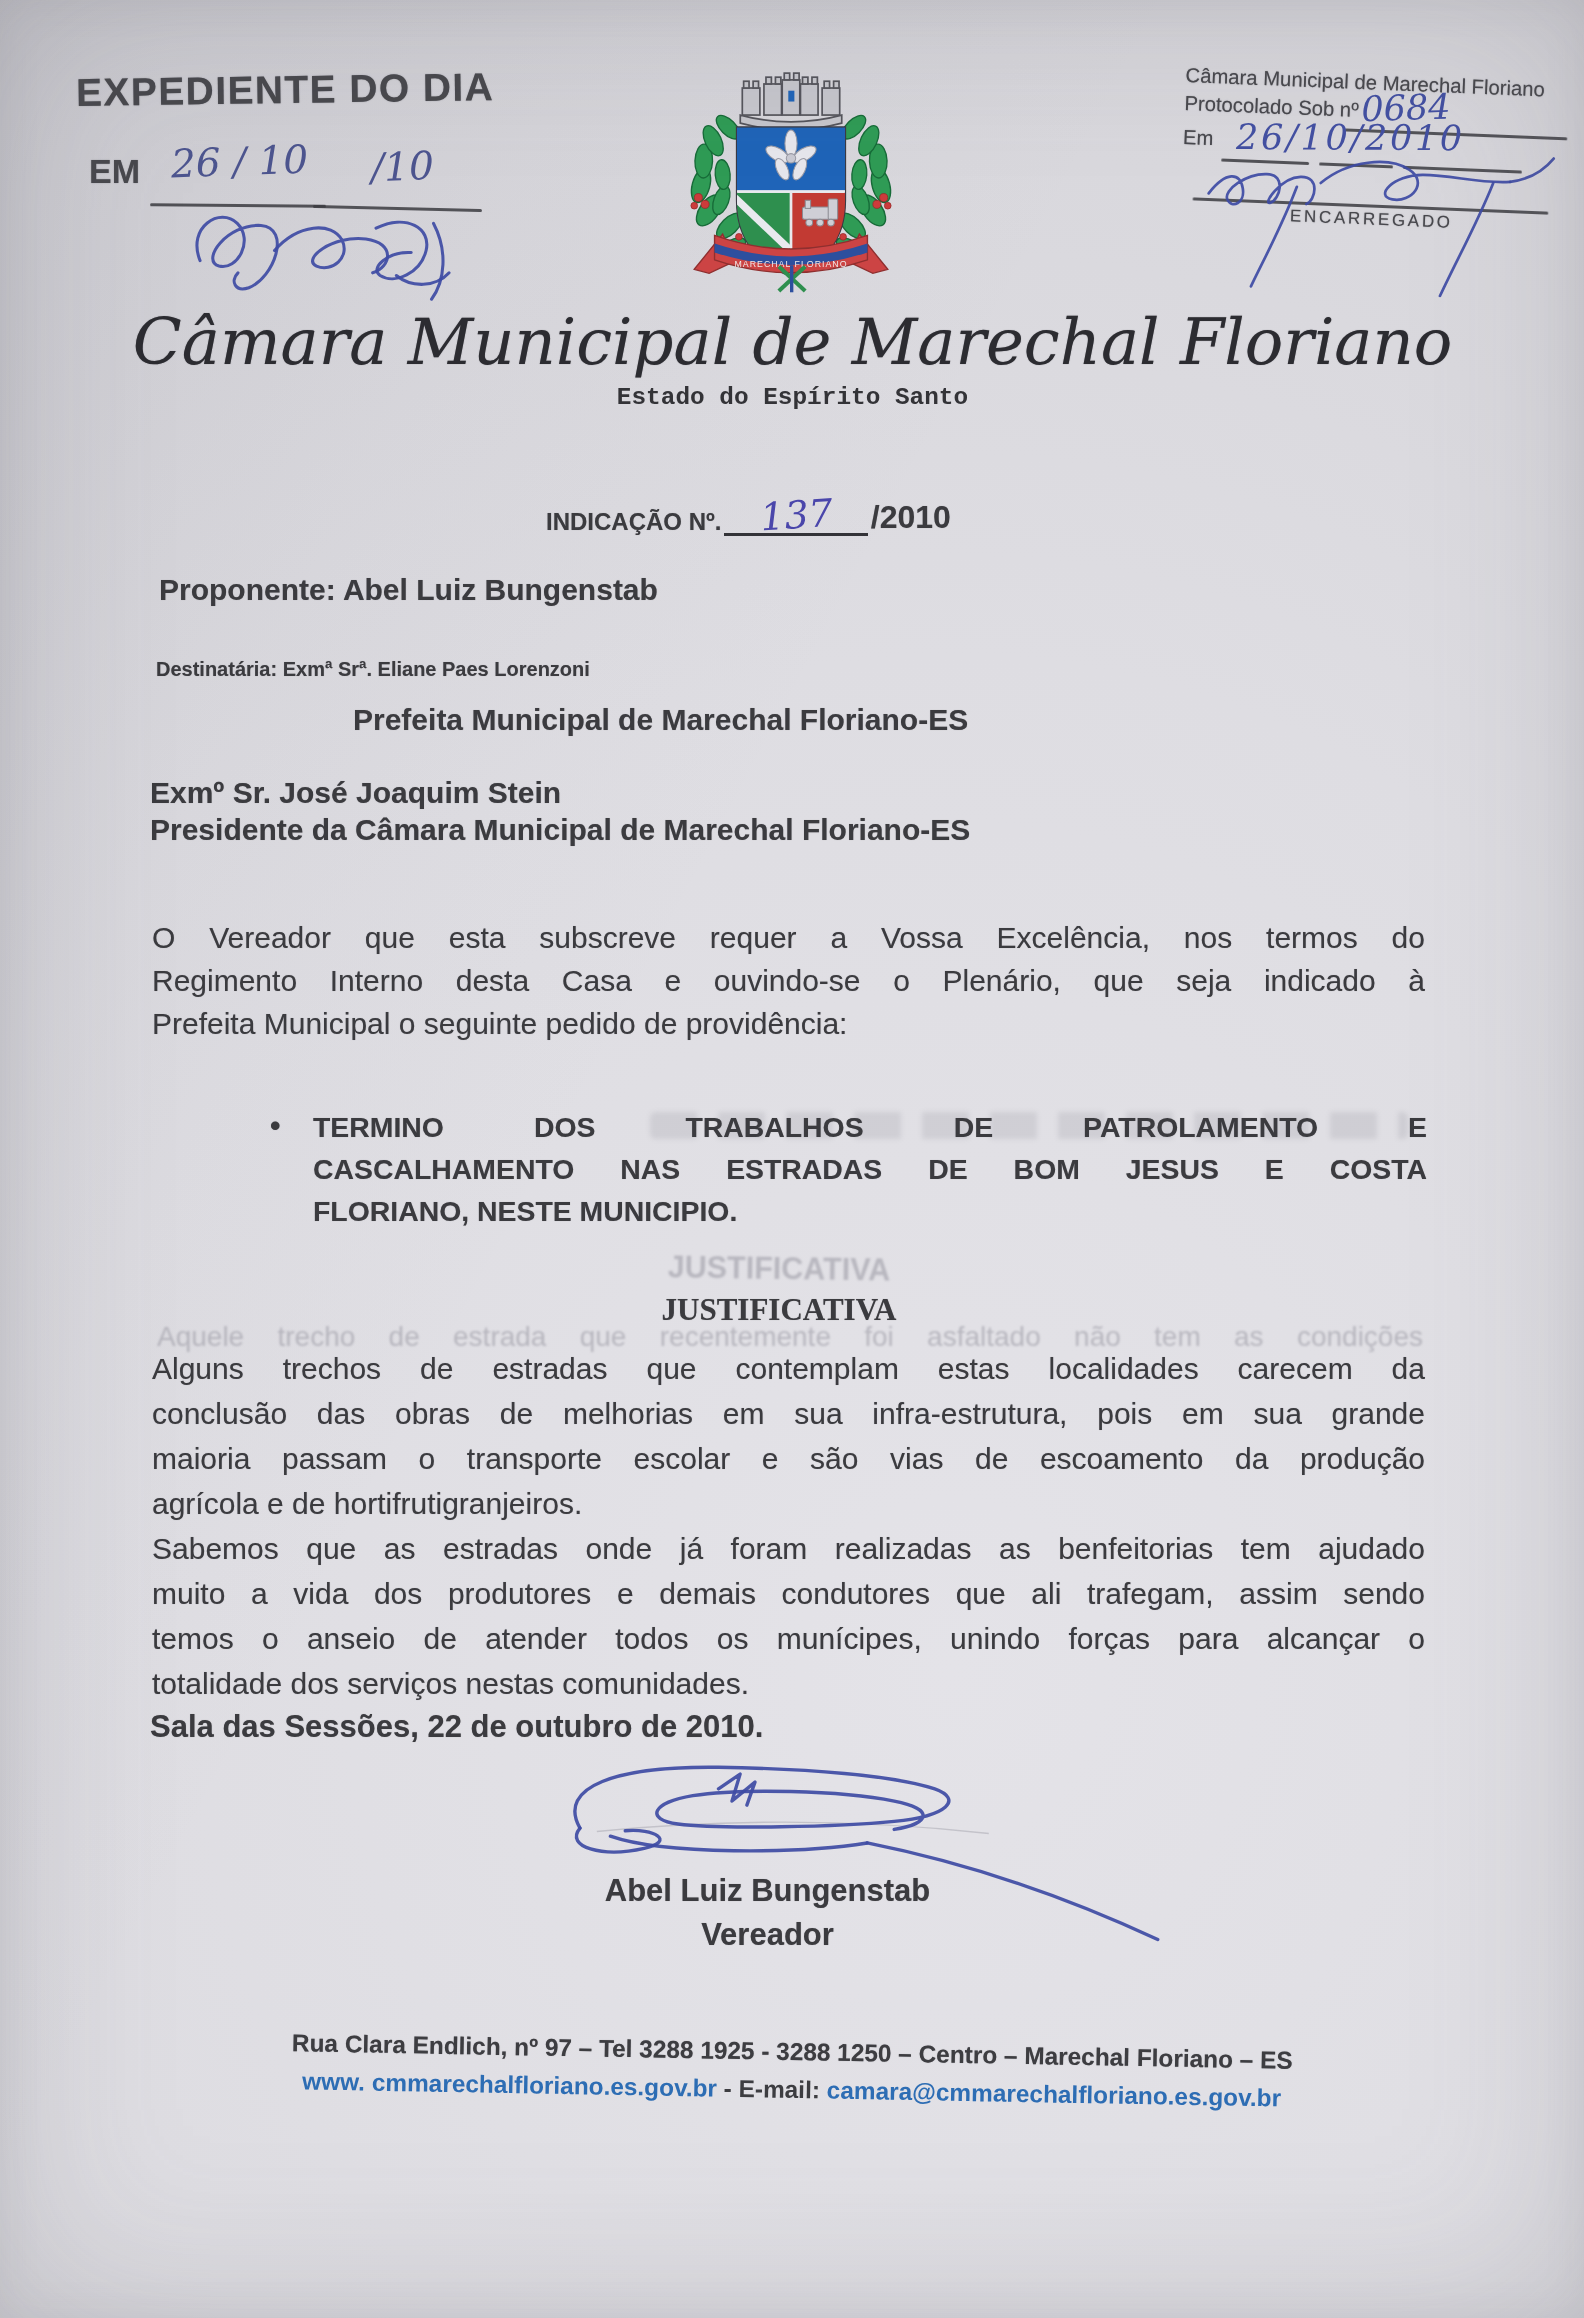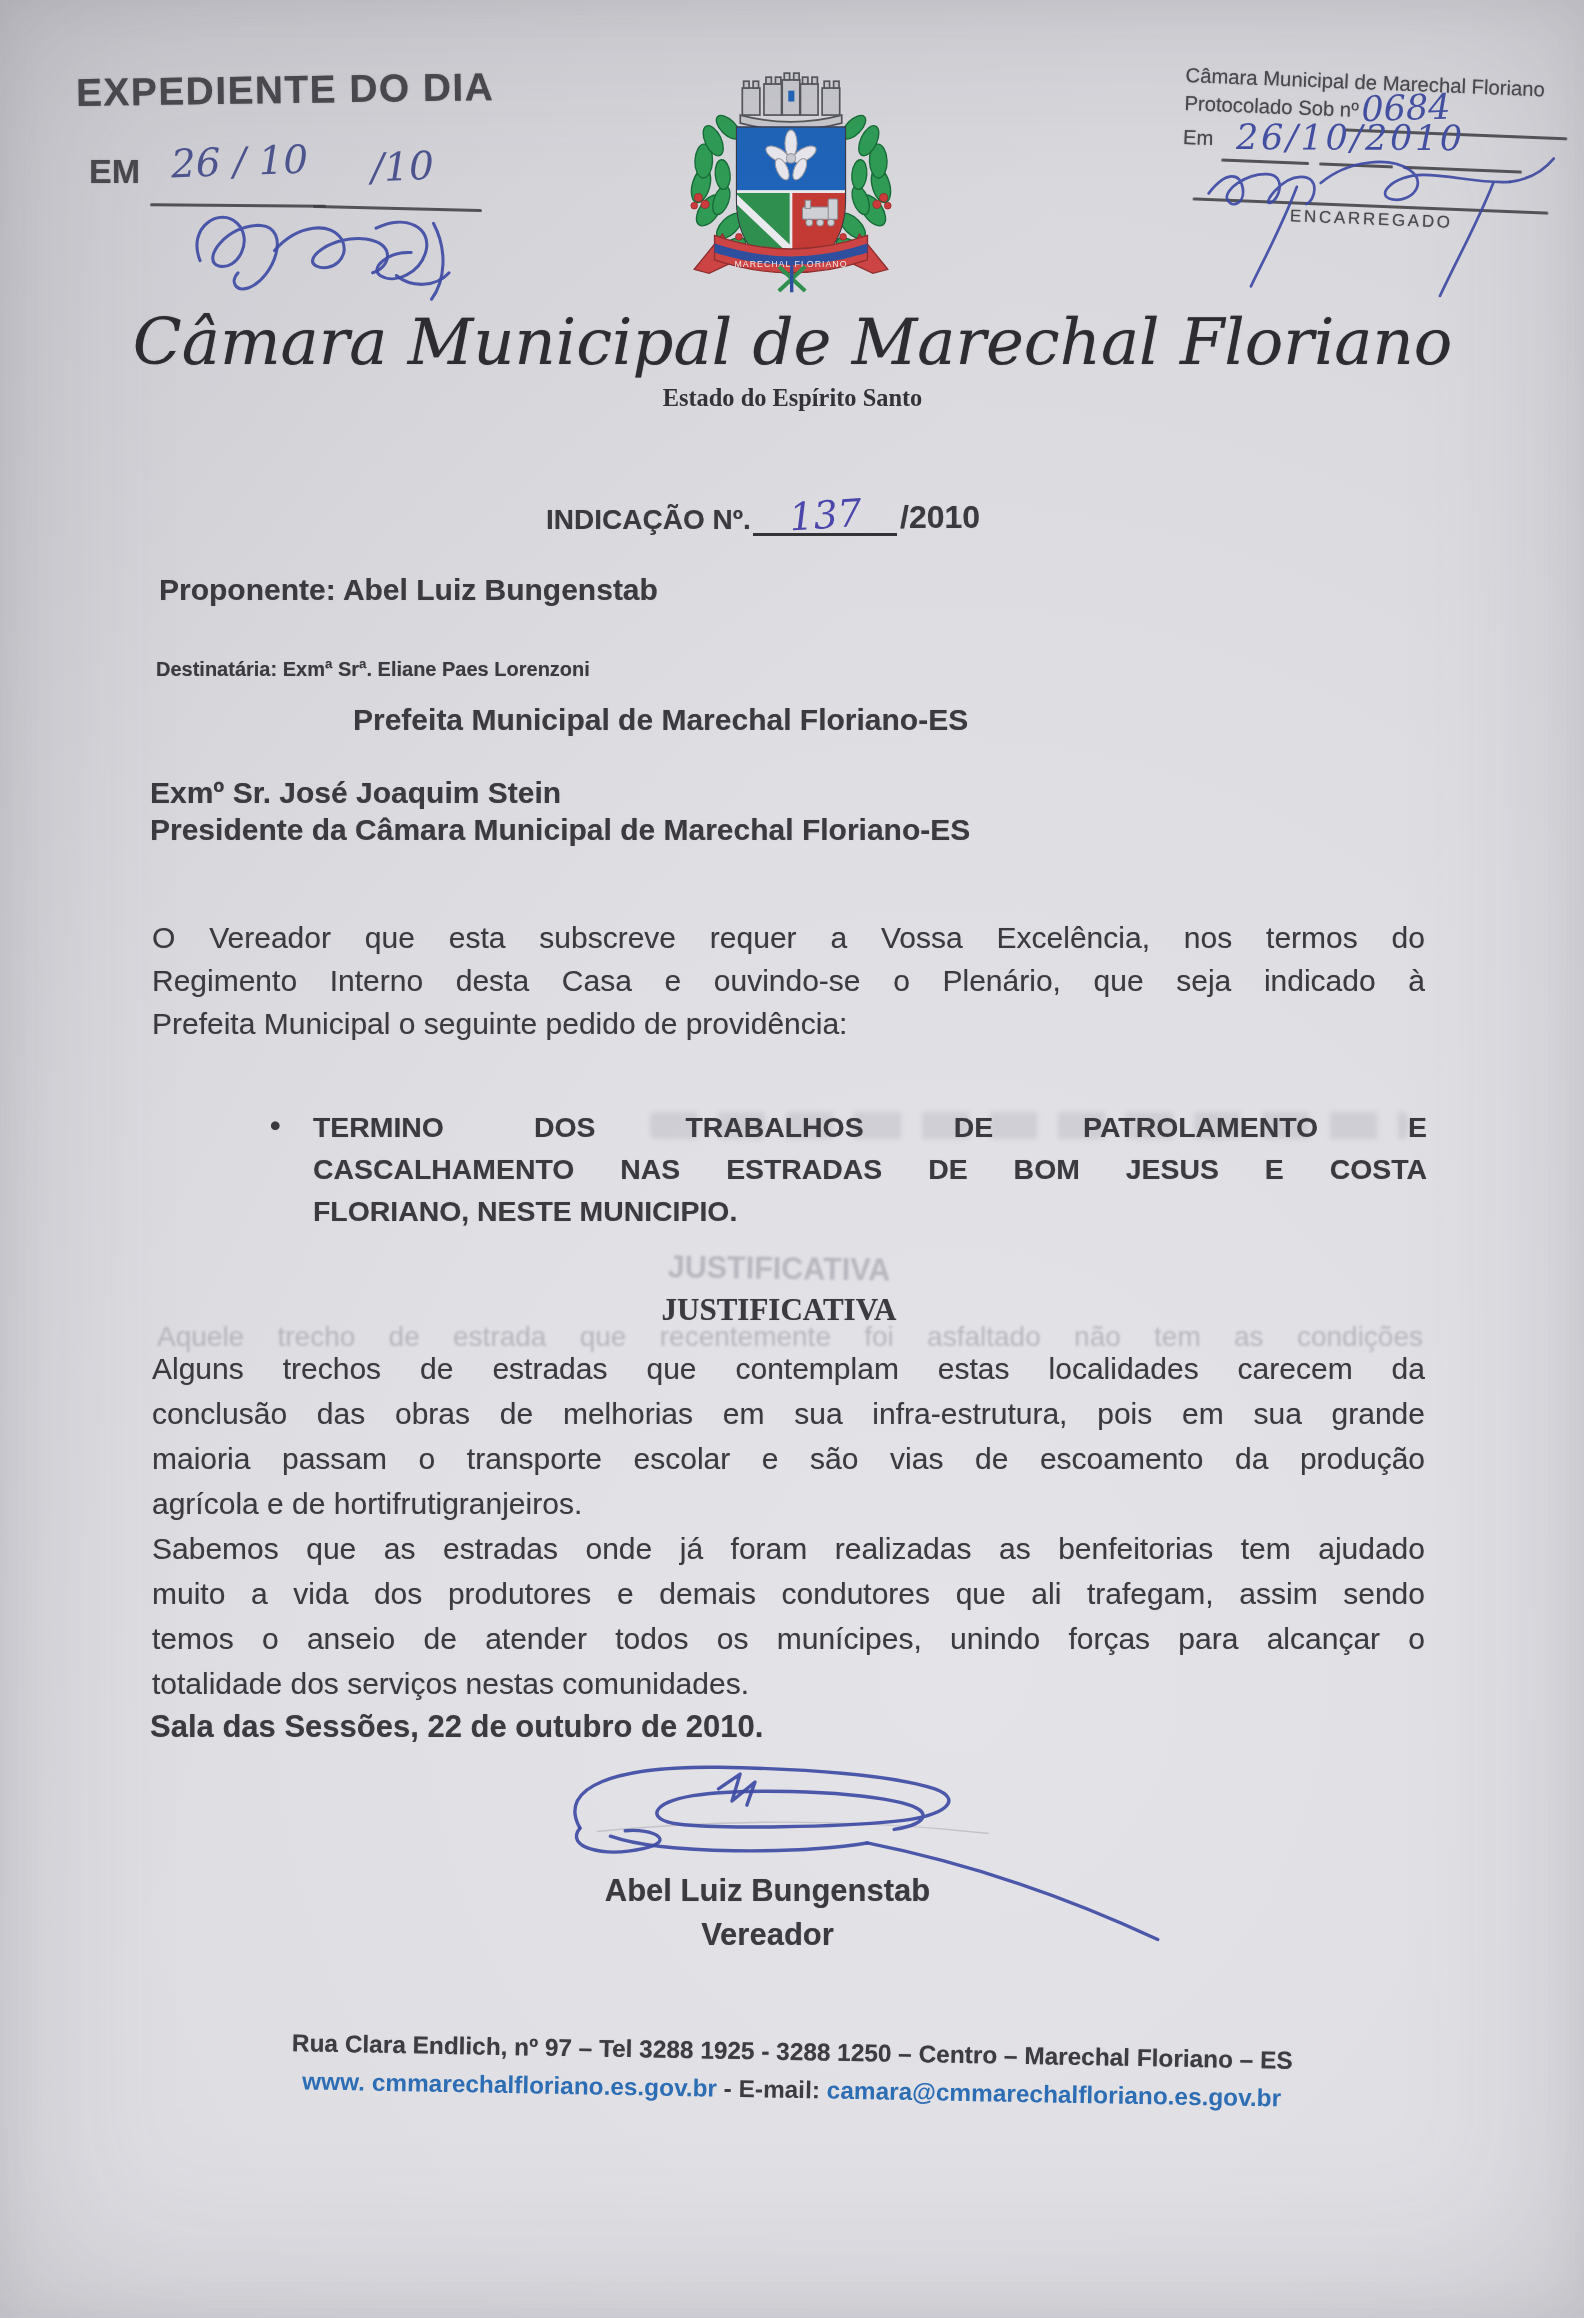--- a/index.html
+++ b/index.html
@@ -18,21 +18,21 @@
   .uline{position:absolute;background:#3c3c41;height:3.4px;border-radius:2px;filter:blur(0.3px);opacity:.85;}
   .jline{text-align:justify;text-align-last:justify;}
   .lline{text-align:left;text-align-last:left;}
   .para{font-size:30px;line-height:45px;color:#3b3b3f;text-shadow:0 0 0.8px rgba(70,70,78,.4);}
   .ghost{color:#8f8e99;opacity:.5;filter:blur(1.2px);}
   .ghostbar{position:absolute;opacity:.20;filter:blur(2.7px);border-radius:5.4px;
     background:repeating-linear-gradient(90deg, rgba(110,110,122,.75) 0 47px, transparent 47px 68px);}
   .inkline{stroke:#3e4ba4;fill:none;stroke-linecap:round;stroke-linejoin:round;opacity:.92;}
   #title{font-family:"DejaVu Serif", serif;font-style:italic;font-size:64px;color:#2c2c31;
     text-shadow:0 0 1px rgba(50,50,58,.5);white-space:nowrap;}
-  #subtitle{font-family:Liberation Serif, serif;font-weight:bold;font-size:24.4px;color:#333337;}
+  #subtitle{font-family:Liberation Mono, monospace;font-weight:bold;font-size:24.4px;color:#333337;}
   .footer-blue{color:#2d6db4;}
   .footer-dark{color:#3d3d41;}
 </style>
 </head>
 <body>
 
 <div id="page">
   <div id="shade-tl"></div>
 
   <div class="abs stamp b" style="left:76px;top:68px;font-size:39px;letter-spacing:1.4px;transform:rotate(-0.8deg);">EXPEDIENTE DO DIA</div>
@@ -166,21 +166,21 @@
       <path class="inkline" stroke-width="4" d="M465,115 C495,110 515,95 528,78"></path>
     </svg>
   </div>
 
   <div class="abs" style="left:0;top:305px;width:1585px;text-align:center;">
     <div id="title">Câmara Municipal de Marechal Floriano</div>
     <div id="subtitle" style="margin-top:5.4px;">Estado do Espírito Santo</div>
   </div>
 
   <div class="abs" style="left:546px;top:489px;display:flex;align-items:flex-end;">
-    <span class="scan b" style="font-size:28px;">INDICAÇÃO Nº.</span>
+    <span class="scan b" style="font-size:24px;">INDICAÇÃO Nº.</span>
     <span style="display:inline-block;width:144px;border-bottom:3.4px solid #333338;text-align:center;margin:0 2.7px;position:relative;">
       <span class="hand" style="font-size:38px;color:#4a46ab;display:inline-block;transform:rotate(-4deg) translateY(4.1px);">137</span>
     </span>
     <span class="scan b" style="font-size:32px;">/2010</span>
   </div>
 
   <div class="abs scan b" style="left:159px;top:573px;font-size:30px;">Proponente: Abel Luiz Bungenstab</div>
   <div class="abs scan b" style="left:156px;top:658px;font-size:20px;">Destinatária: Exmª Srª. Eliane Paes Lorenzoni</div>
   <div class="abs scan b" style="left:353px;top:703px;font-size:30px;">Prefeita Municipal de Marechal Floriano-ES</div>
   <div class="abs scan b" style="left:150px;top:776px;font-size:30px;">Exmº Sr. José Joaquim Stein</div>

